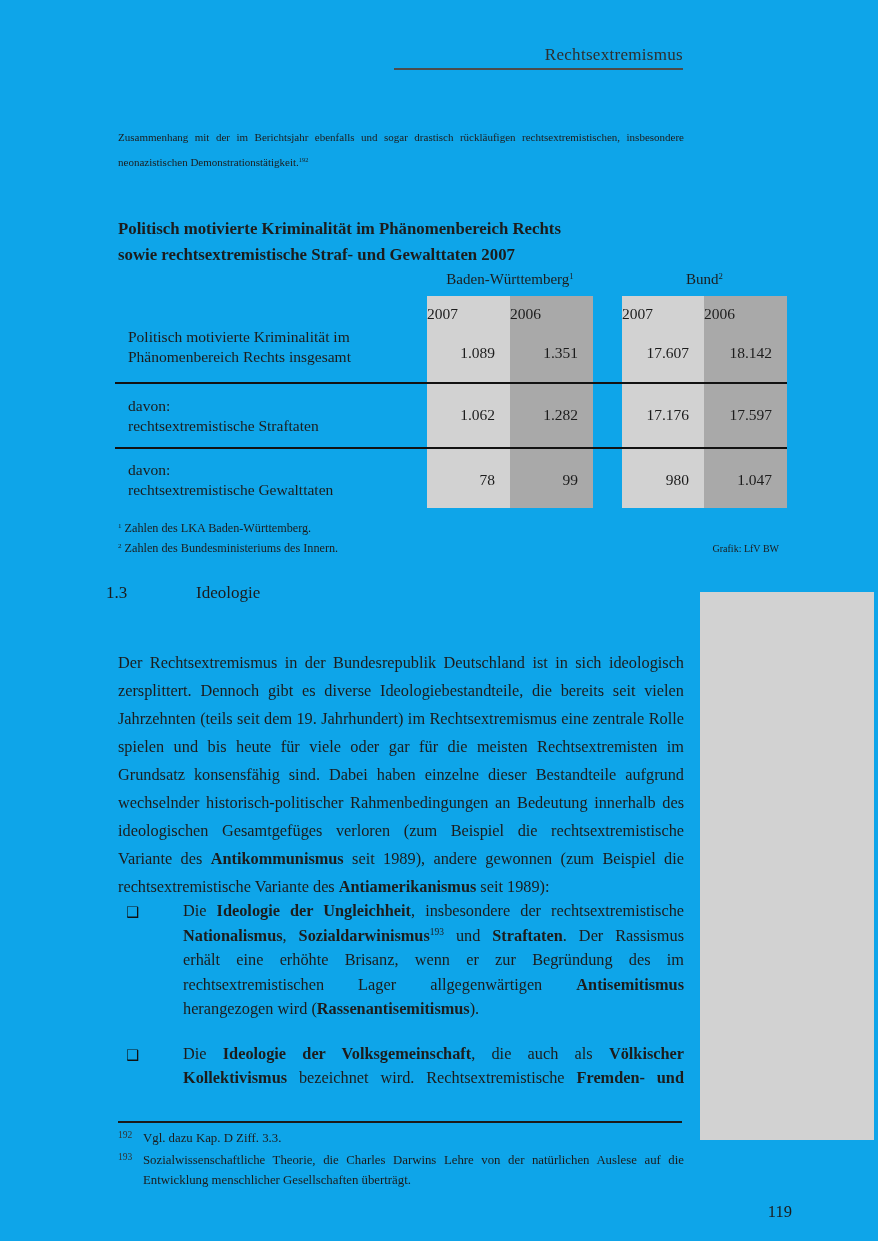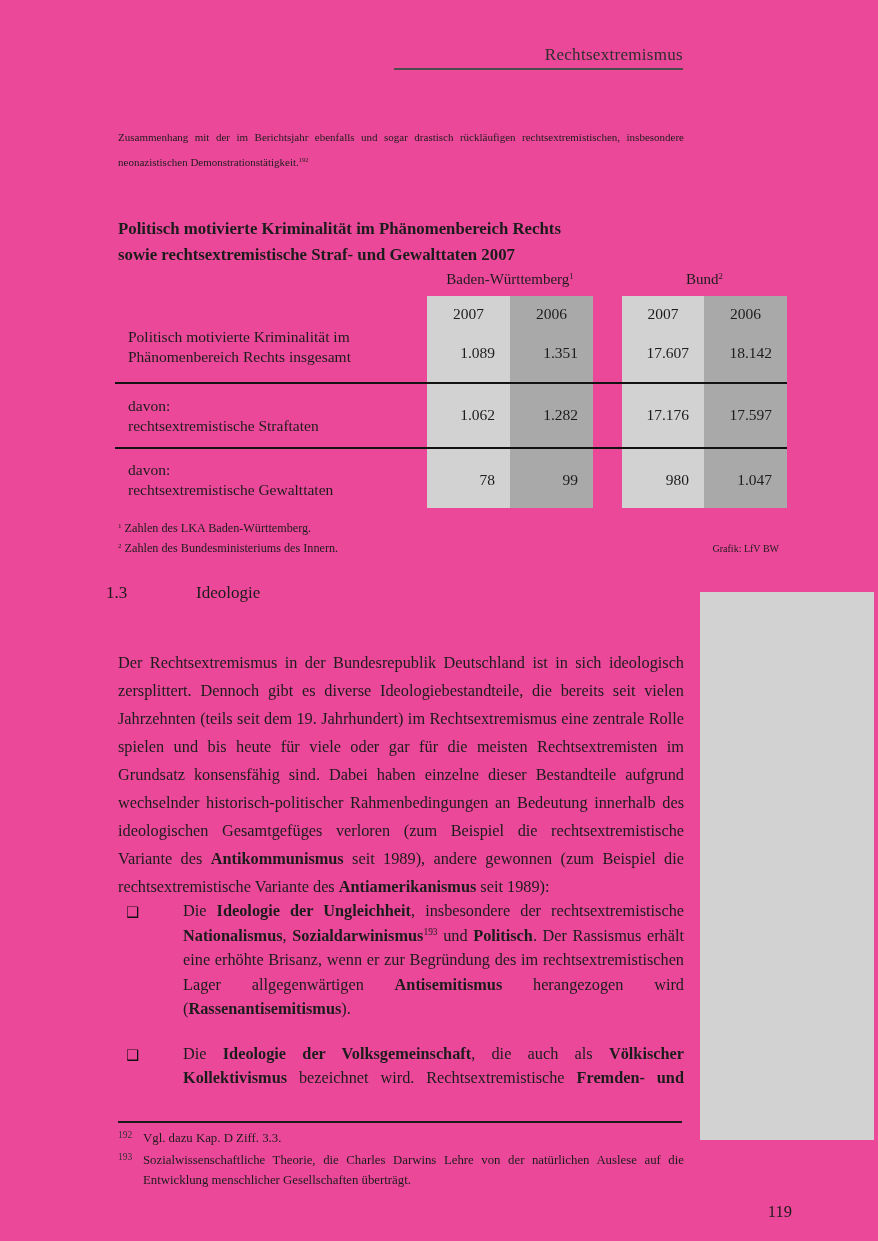--- a/index.html
+++ b/index.html
@@ -1,19 +1,19 @@
 <!DOCTYPE html>
 <html style="--col-light: #d2d2d2; --col-dark: #a9a9a9; --sidebar: #d2d2d2;"><head>
 <meta charset="utf-8">
 <style>
   html,body{margin:0;padding:0;background:#ffffff;}
   .page{
     position:relative;
     width:878px;height:1241px;
-    background:#ec4899;
+    background:#0ea5e9;
     font-family:"Liberation Serif", serif;
     color:#1c1c1c;
     overflow:hidden;
   }
   sup{font-size:58%;line-height:0;vertical-align:baseline;position:relative;top:-0.55em;}
 
   
   .header-title{position:absolute;top:45px;right:195px;font-size:17px;color:#2e2e2e;letter-spacing:0.3px;}
   .header-rule{position:absolute;top:68px;left:394px;width:289px;height:2px;background:#4c4c4c;}
 
@@ -28,21 +28,21 @@
   .grp{position:absolute;top:6px;text-align:center;font-size:15px;}
   .grp1{left:312px;width:166px;}
   .grp2{left:507px;width:165px;}
   .band{position:absolute;top:31px;height:212px;}
   .band.light{background:var(--col-light,#d2d2d2);}
   .band.dark{background:var(--col-dark,#a9a9a9);}
   .b1{left:312px;width:83px;}
   .b2{left:395px;width:83px;}
   .b3{left:507px;width:82px;}
   .b4{left:589px;width:83px;}
-  .yr{position:absolute;top:40px;height:18px;line-height:18px;text-align:center;}
+  .yr{position:absolute;top:40px;height:18px;line-height:18px;}
   .rule{position:absolute;left:0;width:672px;height:2px;background:#121212;}
   .rule1{top:117px;}
   .rule2{top:182px;}
   .rlab{position:absolute;left:13px;line-height:20px;font-size:15.5px;}
   .rlab.r1{top:62px;}
   .rlab.r2{top:131px;}
   .rlab.r3{top:195px;}
   .val{position:absolute;height:20px;line-height:20px;text-align:right;padding-right:15px;box-sizing:border-box;}
   .vr1{top:78px;}
   .vr2{top:140px;}
@@ -142,21 +142,21 @@
 
   <div class="section">
     <span class="num">1.3</span><span>Ideologie</span>
   </div>
 
   <p class="ideology">Der Rechtsextremismus in der Bundesrepublik Deutschland ist in sich ideologisch zersplittert. Dennoch gibt es diverse Ideologiebestandteile, die bereits seit vielen Jahrzehnten (teils seit dem 19. Jahrhundert) im Rechtsextremismus eine zentrale Rolle spielen und bis heute für viele oder gar für die meisten Rechtsextremisten im Grundsatz konsensfähig sind. Dabei haben einzelne dieser Bestandteile aufgrund wechselnder historisch-politischer Rahmenbedingungen an Bedeutung innerhalb des ideologischen Gesamtgefüges verloren (zum Beispiel die rechtsextremistische Variante des <b>Antikommunismus</b> seit 1989), andere gewonnen (zum Beispiel die rechtsextremistische Variante des <b>Antiamerikanismus</b> seit 1989):</p>
 
   <ul class="bullets">
     <li>
       <span class="marker">❑</span>
-      <span>Die <b>Ideologie der Ungleichheit</b>, insbesondere der rechtsextremistische <b>Nationalismus</b>, <b>Sozialdarwinismus</b><sup>193</sup> und <b>Politisch</b>. Der Rassismus erhält eine erhöhte Brisanz, wenn er zur Begründung des im rechtsextremistischen Lager allgegenwärtigen <b>Antisemitismus</b> herangezogen wird (<b>Rassenantisemitismus</b>).</span>
+      <span>Die <b>Ideologie der Ungleichheit</b>, insbesondere der rechtsextremistische <b>Nationalismus</b>, <b>Sozialdarwinismus</b><sup>193</sup> und <b>Straftaten</b>. Der Rassismus erhält eine erhöhte Brisanz, wenn er zur Begründung des im rechtsextremistischen Lager allgegenwärtigen <b>Antisemitismus</b> herangezogen wird (<b>Rassenantisemitismus</b>).</span>
     </li>
     <li class="fill-last">
       <span class="marker">❑</span>
       <span>Die <b>Ideologie der Volksgemeinschaft</b>, die auch als <b>Völkischer Kollektivismus</b> bezeichnet wird. Rechtsextremistische <b>Fremden- und</b></span>
     </li>
   </ul>
 
   <div class="sidebar"></div>
 
   <div class="fn-rule"></div>

